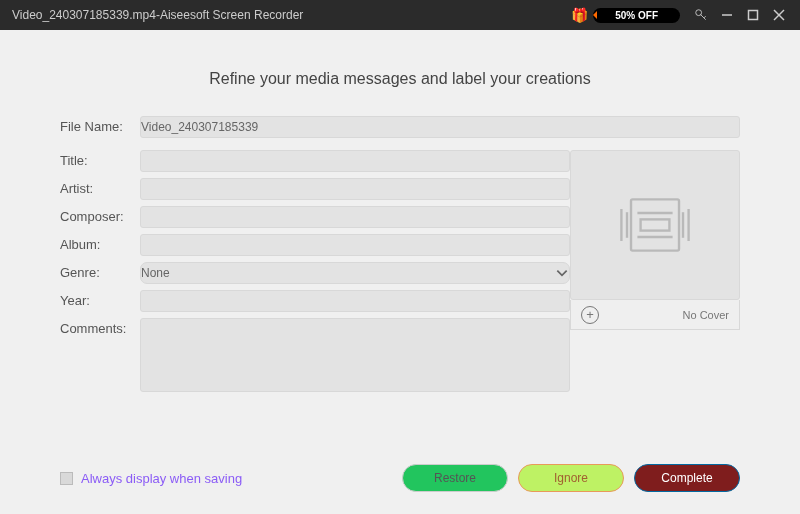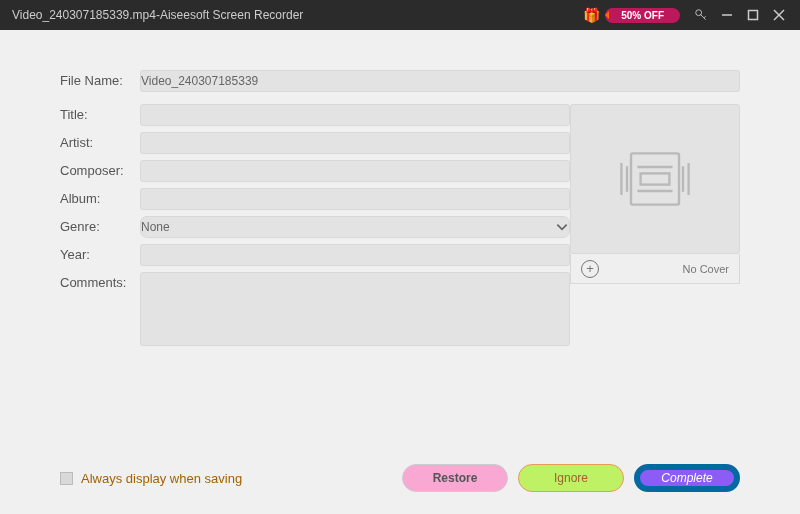--- a/index.html
+++ b/index.html
@@ -3,21 +3,21 @@
 <meta charset="utf-8">
 <style>
   * { box-sizing: border-box; margin: 0; padding: 0; font-family: "Segoe UI", Arial, sans-serif; }
   body { width: 800px; height: 514px; background: #f0f0f0; overflow: hidden; }
   .window { width: 800px; height: 514px; background: #f0f0f0; display: flex; flex-direction: column; }
   .titlebar { height: 30px; background: #2b2b2b; color: #ccc; display: flex; align-items: center; padding: 0 8px 0 12px; font-size: 12px; }
   .titlebar-text { flex: 0 0 auto; }
   .titlebar-spacer { flex: 1; }
   .promo { display: flex; align-items: center; gap: 4px; margin-right: 8px; }
   .promo .gift { font-size: 14px; }
-  .promo-badge { background: #be185d; color: #fff; font-size: 10px; font-weight: bold; padding: 2px 16px; border-radius: 8px; position: relative; }
+  .promo-badge { background: #000000; color: #fff; font-size: 10px; font-weight: bold; padding: 2px 22px; border-radius: 8px; position: relative; }
   .promo-badge::after { content: ""; position: absolute; left: -4px; top: 50%; transform: translateY(-50%); border: 4px solid transparent; border-right-color: #ff6a00; }
   .win-btn { width: 26px; height: 30px; display: flex; align-items: center; justify-content: center; color: #ccc; cursor: pointer; }
   .win-btn svg { width: 12px; height: 12px; stroke: #ccc; stroke-width: 1.5; fill: none; }
   .key-icon svg { width: 14px; height: 14px; }
   .content { flex: 1; padding: 40px 60px 0 60px; display: flex; flex-direction: column; }
   .heading { text-align: center; font-size: 16px; color: #444; margin-bottom: 28px; }
   .row { display: flex; align-items: flex-start; margin-bottom: 6px; }
   .row label { width: 80px; font-size: 13px; color: #555; padding-top: 3px; }
   .row .field { flex: 1; }
   .row-filename .field { flex: 1; }
@@ -30,27 +30,27 @@
   .select .chev { width: 14px; height: 14px; }
   .metadata-block { display: flex; margin-top: 6px; }
   .meta-left { flex: 1; }
   .cover-col { width: 170px; display: flex; flex-direction: column; }
   .cover-box { width: 170px; height: 150px; background: #e3e3e3; border: 1px solid #d8d8d8; border-radius: 3px; display: flex; align-items: center; justify-content: center; position: relative; }
   .cover-placeholder { width: 80px; height: 64px; opacity: 0.45; }
   .cover-placeholder rect, .cover-placeholder line { stroke: #888; stroke-width: 3; fill: none; }
   .cover-footer { height: 30px; display: flex; align-items: center; justify-content: space-between; background: #efefef; border: 1px solid #d8d8d8; border-top: none; padding: 0 10px; font-size: 11px; color: #777; }
   .add-circle { width: 18px; height: 18px; border: 1.5px solid #777; border-radius: 50%; display: flex; align-items: center; justify-content: center; font-size: 13px; color: #777; line-height: 1; cursor: pointer; }
   .footer { margin-top: auto; padding: 16px 60px 22px 60px; display: flex; align-items: center; }
-  .check-wrap { display: flex; align-items: center; gap: 8px; font-size: 13px; color: #a16207; }
+  .check-wrap { display: flex; align-items: center; gap: 8px; font-size: 13px; color: #8b5cf6; }
   .checkbox { width: 13px; height: 13px; background: #d9d9d9; border: 1px solid #bbb; cursor: pointer; }
   .footer-spacer { flex: 1; }
   .btn { width: 106px; height: 28px; border-radius: 14px; font-size: 12px; display: flex; align-items: center; justify-content: center; cursor: pointer; margin-left: 10px; }
-  .btn-restore { background: #f9a8d4; border: 1px solid #ccc; color: #555; font-weight: bold; }
+  .btn-restore { background: #22c55e; border: 1px solid #ccc; color: #555; }
   .btn-ignore { background: #bef264; border: 1px solid #e89a5a; color: #a06030; }
-  .btn-complete { background: #8b5cf6; border: 6px solid #0369a1; color: #fff; font-style: italic; }
+  .btn-complete { background: #7f1d1d; border: 1px solid #0369a1; color: #fff; }
 </style>
 </head>
 <body>
 
 <div class="window">
 
   <div class="titlebar">
     <span class="titlebar-text">Video_240307185339.mp4</span>
     <span class="titlebar-text">  -  </span>
     <span class="titlebar-text">Aiseesoft Screen Recorder</span>
@@ -77,20 +77,21 @@
     </div>
     <div class="win-btn">
       <svg viewBox="0 0 12 12">
           <line x1="1" y1="1" x2="11" y2="11"></line>
           <line x1="11" y1="1" x2="1" y2="11"></line>
         </svg>
     </div>
   </div>
 
   <div class="content">
+    <div class="heading">Refine your media messages and label your creations</div>
 
     <div class="row row-filename">
       <label>File Name:</label>
       <div class="field"><input class="text" value="Video_240307185339" style=""></div>
     </div>
 
     <div class="metadata-block">
       <div class="meta-left">
         <div class="row">
             <label>Title:</label>

